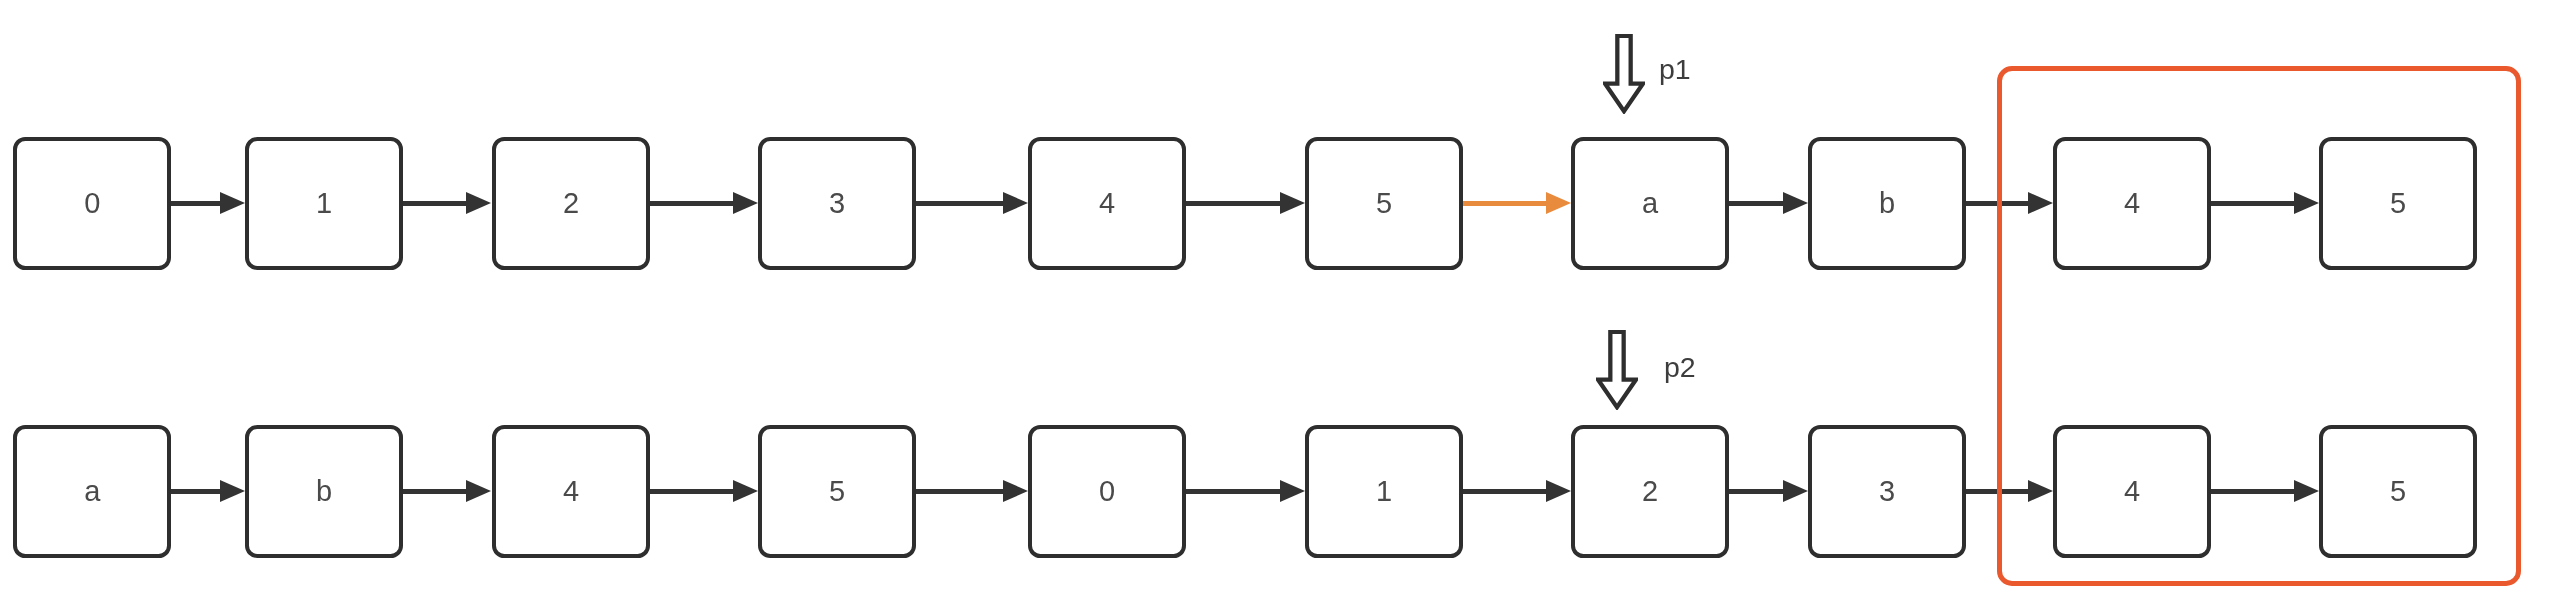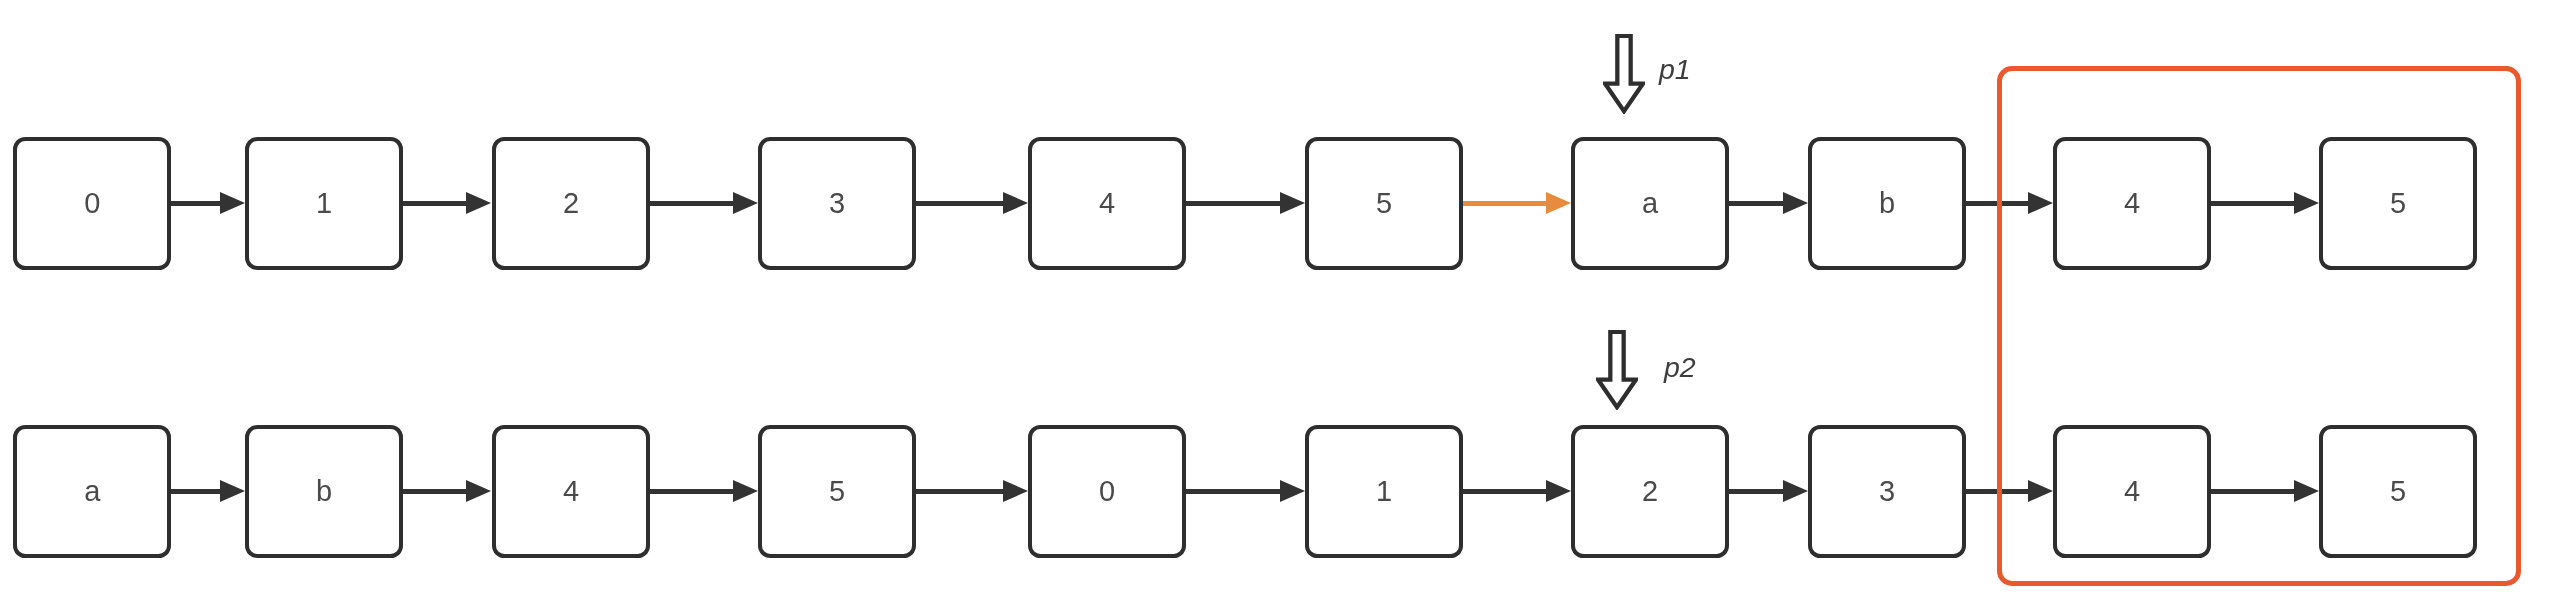--- a/index.html
+++ b/index.html
@@ -54,21 +54,20 @@
   .pointer {
     position: absolute;
     z-index: 3;
   }
   .pointer-label {
     position: absolute;
     font-size: 28.5px;
     color: #3d3d3d;
     z-index: 3;
     line-height: 1;
-    font-style: italic;
   }
   .highlight-box {
     position: absolute;
     box-sizing: border-box;
     border: 5.7px solid;
     border-radius: 15px;
     background: transparent;
     z-index: 4;
     pointer-events: none;
   }

